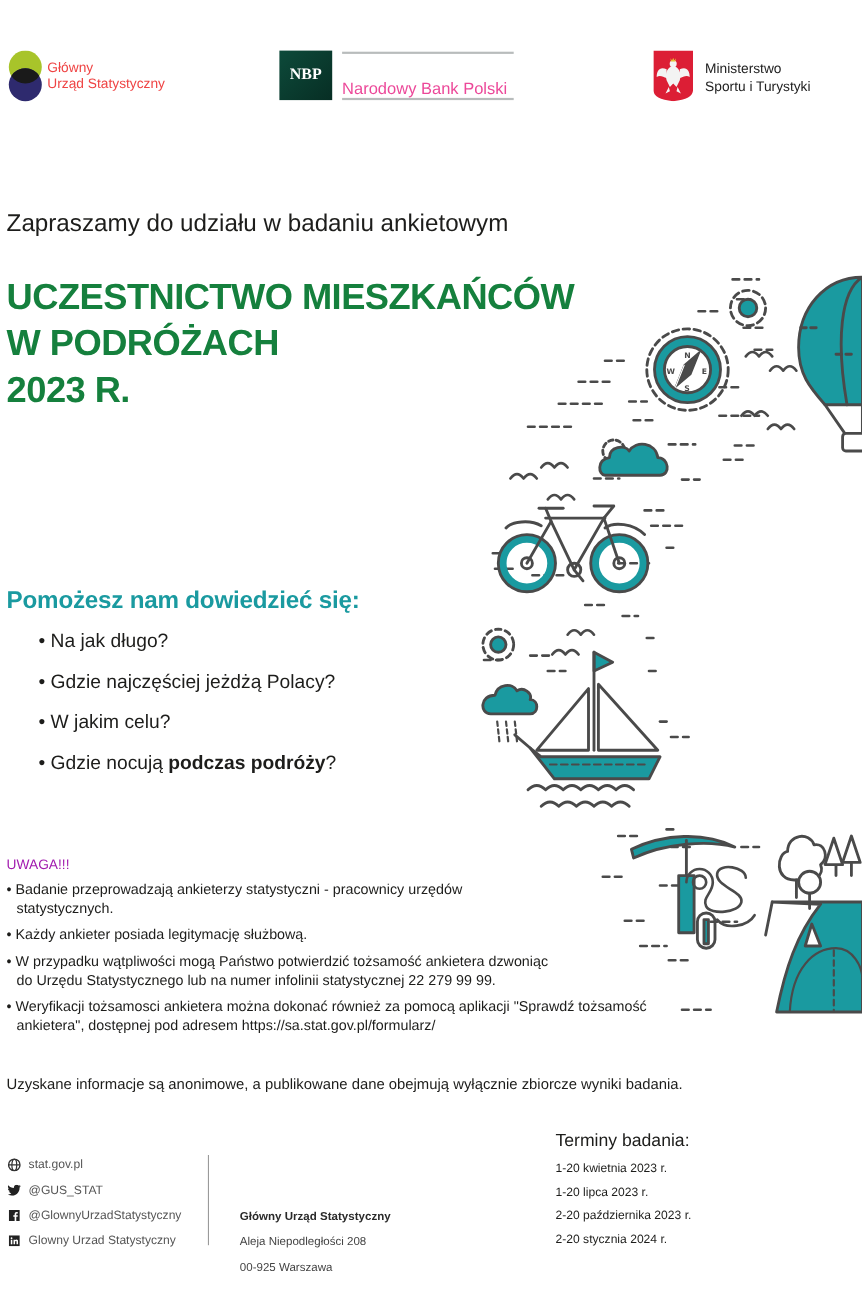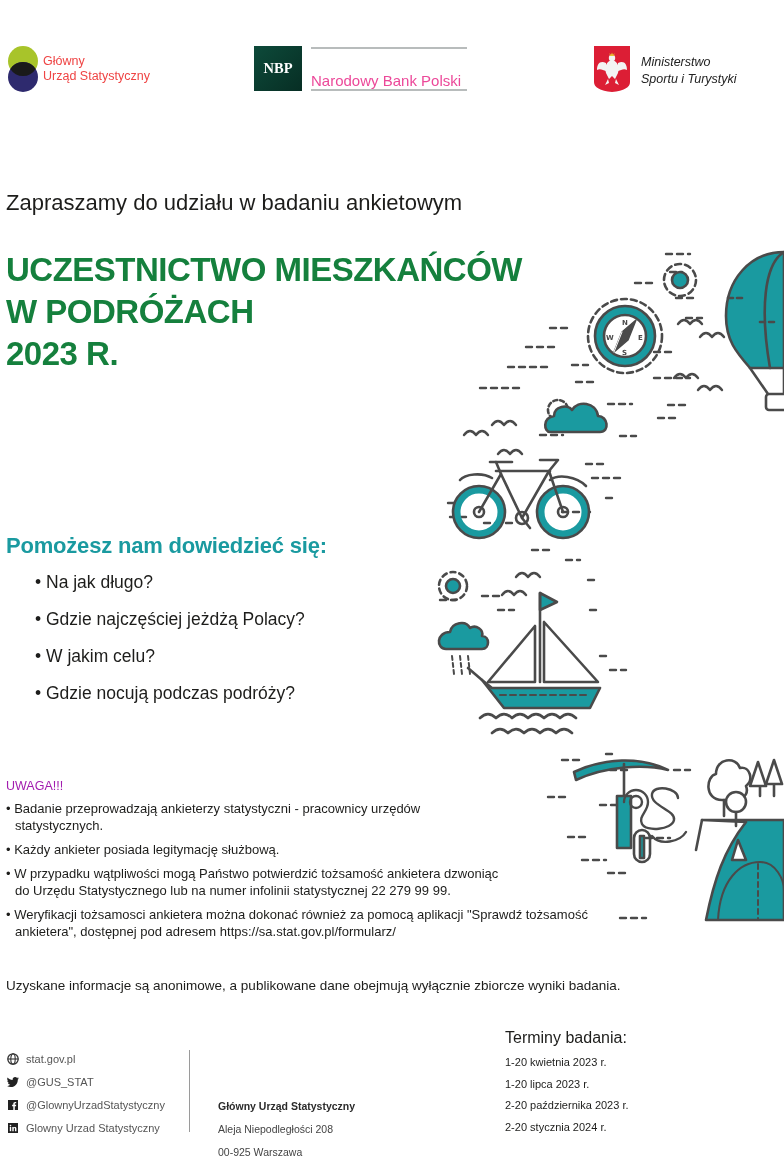--- a/index.html
+++ b/index.html
@@ -12,34 +12,34 @@
   .gus-circles { position:absolute; left:0; top:0; width:34px; height:48px; }
   .gus-text { position:absolute; left:37px; top:8px; font-size:12.5px; line-height:15px; color:#ef4444; }
   .nbp-logo { left:254px; top:46px; width:215px; height:47px; }
   .nbp-box { position:absolute; left:0; top:0; width:48px; height:45px;
              background:linear-gradient(135deg,#0d4a3a,#072e24); color:#fff;
              font-weight:bold; font-size:14.5px; display:flex; align-items:center; justify-content:center;
              font-family:"Liberation Serif", serif; }
   .nbp-line { position:absolute; left:57px; width:156px; height:2px; background:#b8bcbc; }
   .nbp-text { position:absolute; left:57px; top:26px; font-family:Liberation Sans, sans-serif;
               font-size:15px; color:#ec4899; white-space:nowrap; }
-  .msit-logo { left:594px; top:46px; width:180px; height:48px;font-style:italic; }
+  .msit-logo { left:594px; top:46px; width:180px; height:48px; }
   .msit-shield { position:absolute; left:0; top:0; width:36px; height:46px; }
   .msit-text { position:absolute; left:47px; top:8px; font-size:12.5px; line-height:17px; color:#222; }
 
   
   .intro { left:6px; top:190px; font-size:22px; color:#1d1d1b; white-space:nowrap; }
   .title { left:6px; top:249px; font-size:33px; line-height:42px; font-weight:bold; color:#15803d;
            letter-spacing:-0.5px; white-space:nowrap; }
   .title div { height:42px; }
 
   .subhead { left:6px; top:533px; font-size:22px; color:#1a9aa0; font-weight:bold; white-space:nowrap; letter-spacing:-0.2px; }
   .questions { left:35px; top:572px; font-size:17.5px; color:#1d1d1b; }
   .questions .q { height:37px; white-space:nowrap; }
-  .questions .q b { font-weight:normal;text-align:right; }
+  .questions .q b { font-weight:bold;text-align:right; }
 
   .uwaga-title { left:6px; top:779px; font-size:12.5px; color:#a21caf; }
   .notes { left:6px; top:800px; width:660px; font-size:13px; line-height:17px; color:#1d1d1b; }
   .notes .n { margin-bottom:7px; padding-left:9px; text-indent:-9px; }
   .notes .n .cont { display:block; text-indent:0; }
 
   .privacy { left:6px; top:978px; font-size:13.5px; color:#1d1d1b; white-space:nowrap; }
 
   
   .contact { left:6px; top:1047px; font-size:11px; color:#555; }

